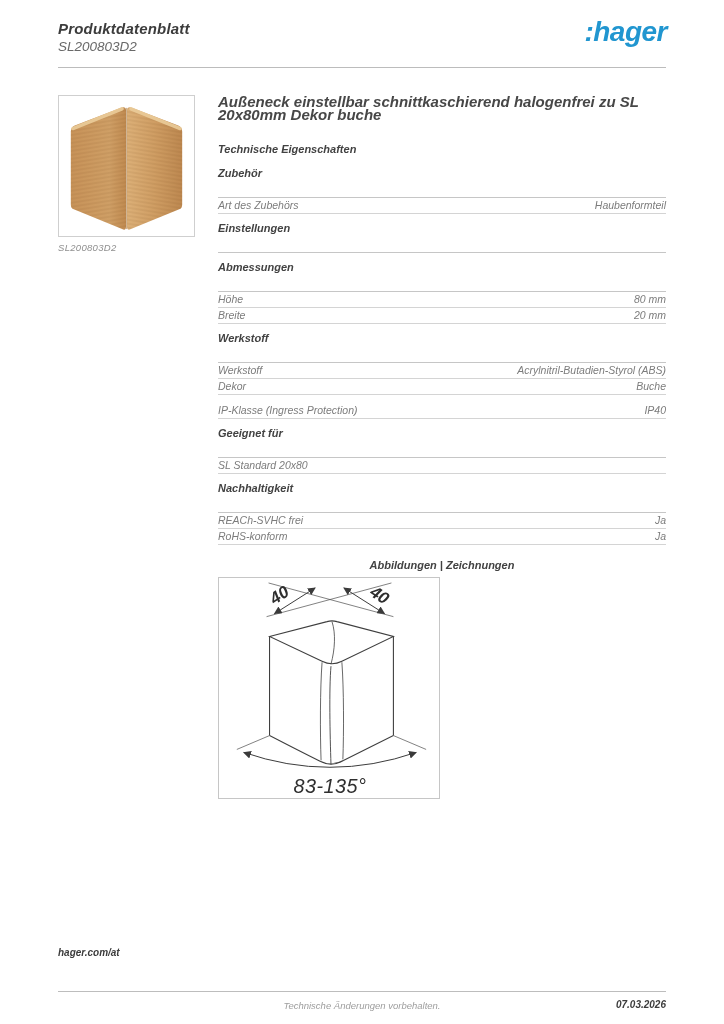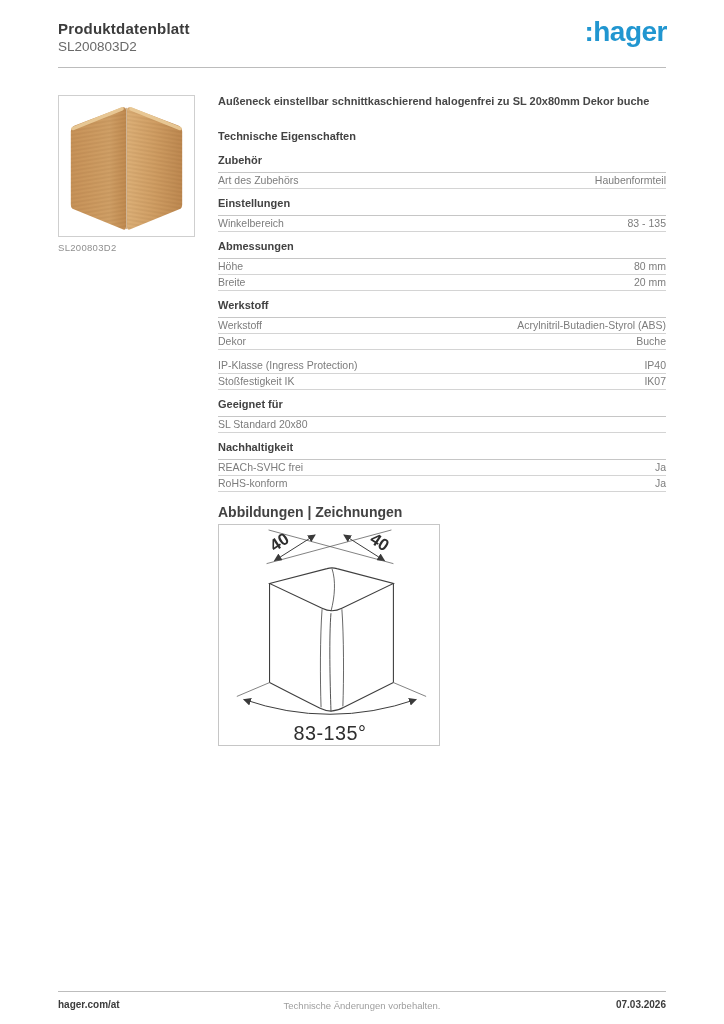--- a/index.html
+++ b/index.html
@@ -1,47 +1,47 @@
 <!DOCTYPE html>
 <html><head>
 <meta charset="utf-8">
 <style>
   html,body{margin:0;padding:0;background:#fff;}
   .page{position:relative;width:724px;height:1024px;background:#fff;overflow:hidden;
-        font-family:"Liberation Sans",sans-serif;outline:1px solid #ececec;}
+        font-family:"Liberation Sans",sans-serif;outline:1px solid #ececec;font-style:italic;}
 
   
   .header-title{position:absolute;left:58px;top:20px;font-size:15px;font-weight:700;color:#3c3c3c;letter-spacing:.2px;}
   .header-ref{position:absolute;left:58px;top:39px;font-size:13.5px;color:#696969;}
   .logo{position:absolute;right:57px;top:16px;font-size:28px;font-weight:700;color:#2196d0;letter-spacing:-.5px;}
   .rule-top{position:absolute;left:58px;right:58px;top:67px;height:1px;background:#bcbcbc;}
 
   
   .photo-box{position:absolute;left:58px;top:95px;width:137px;height:142px;border:1px solid #cfcfcf;box-sizing:border-box;background:#fff;}
   .photo-box svg{display:block;width:100%;height:100%;}
   .photo-caption{position:absolute;left:58px;top:242px;font-size:9.5px;color:#8f8f8f;letter-spacing:.3px;}
 
   
   .content{position:absolute;left:218px;top:95px;width:448px;}
-  .title{font-size:11px;line-height:13px;font-weight:700;color:#474747;margin:0 0 22px;}
+  .title{font-size:15px;line-height:13px;font-weight:700;color:#474747;margin:0 0 22px;}
   .tech-heading{font-size:11px;line-height:13px;font-weight:700;color:#424242;margin:0 0 11px;}
   .section{margin-bottom:8px;}
   .section.gap-large{margin-top:6px;}
-  .section-title{font-size:11px;line-height:12px;font-weight:700;color:#424242;padding-bottom:6px;border-bottom:1px solid #c6c6c6;}
+  .section-title{font-size:11px;line-height:12px;font-weight:700;color:#424242;padding-bottom:18px;border-bottom:1px solid #c6c6c6;}
   .row{display:flex;justify-content:space-between;height:15px;line-height:15px;border-bottom:1px solid #d4d4d4;
        font-size:10.5px;color:#7c7c7c;gap:43px;}
   .row .val{text-align:center;}
 
-  .drawings-heading{font-size:14px;line-height:13px;font-weight:700;color:#424242;margin:14px 0 5px;}
+  .drawings-heading{font-size:11px;line-height:13px;font-weight:700;color:#424242;margin:14px 16px 5px;text-align:center;}
   .drawing-box{width:222px;height:222px;border:1px solid #c6c6c6;box-sizing:border-box;background:#fff;}
   .drawing-box svg{display:block;width:100%;height:100%;}
 
   
   .rule-bottom{position:absolute;left:58px;right:58px;top:991px;height:1px;background:#bdbdbd;}
-  .footer-site{position:absolute;left:58px;top:999px;font-size:10px;font-weight:700;color:#3c3c3c;text-decoration:none;}
+  .footer-site{position:absolute;left:58px;top:947px;font-size:10px;font-weight:700;color:#3c3c3c;text-decoration:none;}
   .footer-notice{position:absolute;left:0;right:0;top:1000px;text-align:center;font-size:9.5px;color:#9e9e9e;}
   .footer-date{position:absolute;right:58px;top:999px;font-size:10px;font-weight:700;color:#3c3c3c;}
 </style>
 </head>
 <body>
 
 <div class="page">
 
   <div class="header-title">Produktdatenblatt</div>
   <div class="header-ref">SL200803D2</div>
@@ -88,24 +88,20 @@
     <div class="section">
       <div class="section-title">Zubehör</div>
       <div class="row">
         <span class="lbl">Art des Zubehörs</span>
         <span class="val">Haubenformteil</span>
       </div>
     </div>
 
     <div class="section">
       <div class="section-title">Einstellungen</div>
-      <div class="row">
-        <span class="lbl">Winkelbereich</span>
-        <span class="val">83 - 135</span>
-      </div>
     </div>
 
     <div class="section">
       <div class="section-title">Abmessungen</div>
       <div class="row">
         <span class="lbl">Höhe</span>
         <span class="val">80 mm</span>
       </div>
       <div class="row">
         <span class="lbl">Breite</span>
@@ -122,24 +118,20 @@
       <div class="row">
         <span class="lbl">Dekor</span>
         <span class="val">Buche</span>
       </div>
     </div>
 
     <div class="section">
       <div class="row">
         <span class="lbl">IP-Klasse (Ingress Protection)</span>
         <span class="val">IP40</span>
-      </div>
-      <div class="row">
-        <span class="lbl">Stoßfestigkeit IK</span>
-        <span class="val">IK07</span>
       </div>
     </div>
 
     <div class="section gap-large">
       <div class="section-title">Geeignet für</div>
       <div class="row">
         <span class="lbl">SL Standard 20x80</span>
         <span class="val"></span>
       </div>
     </div>

